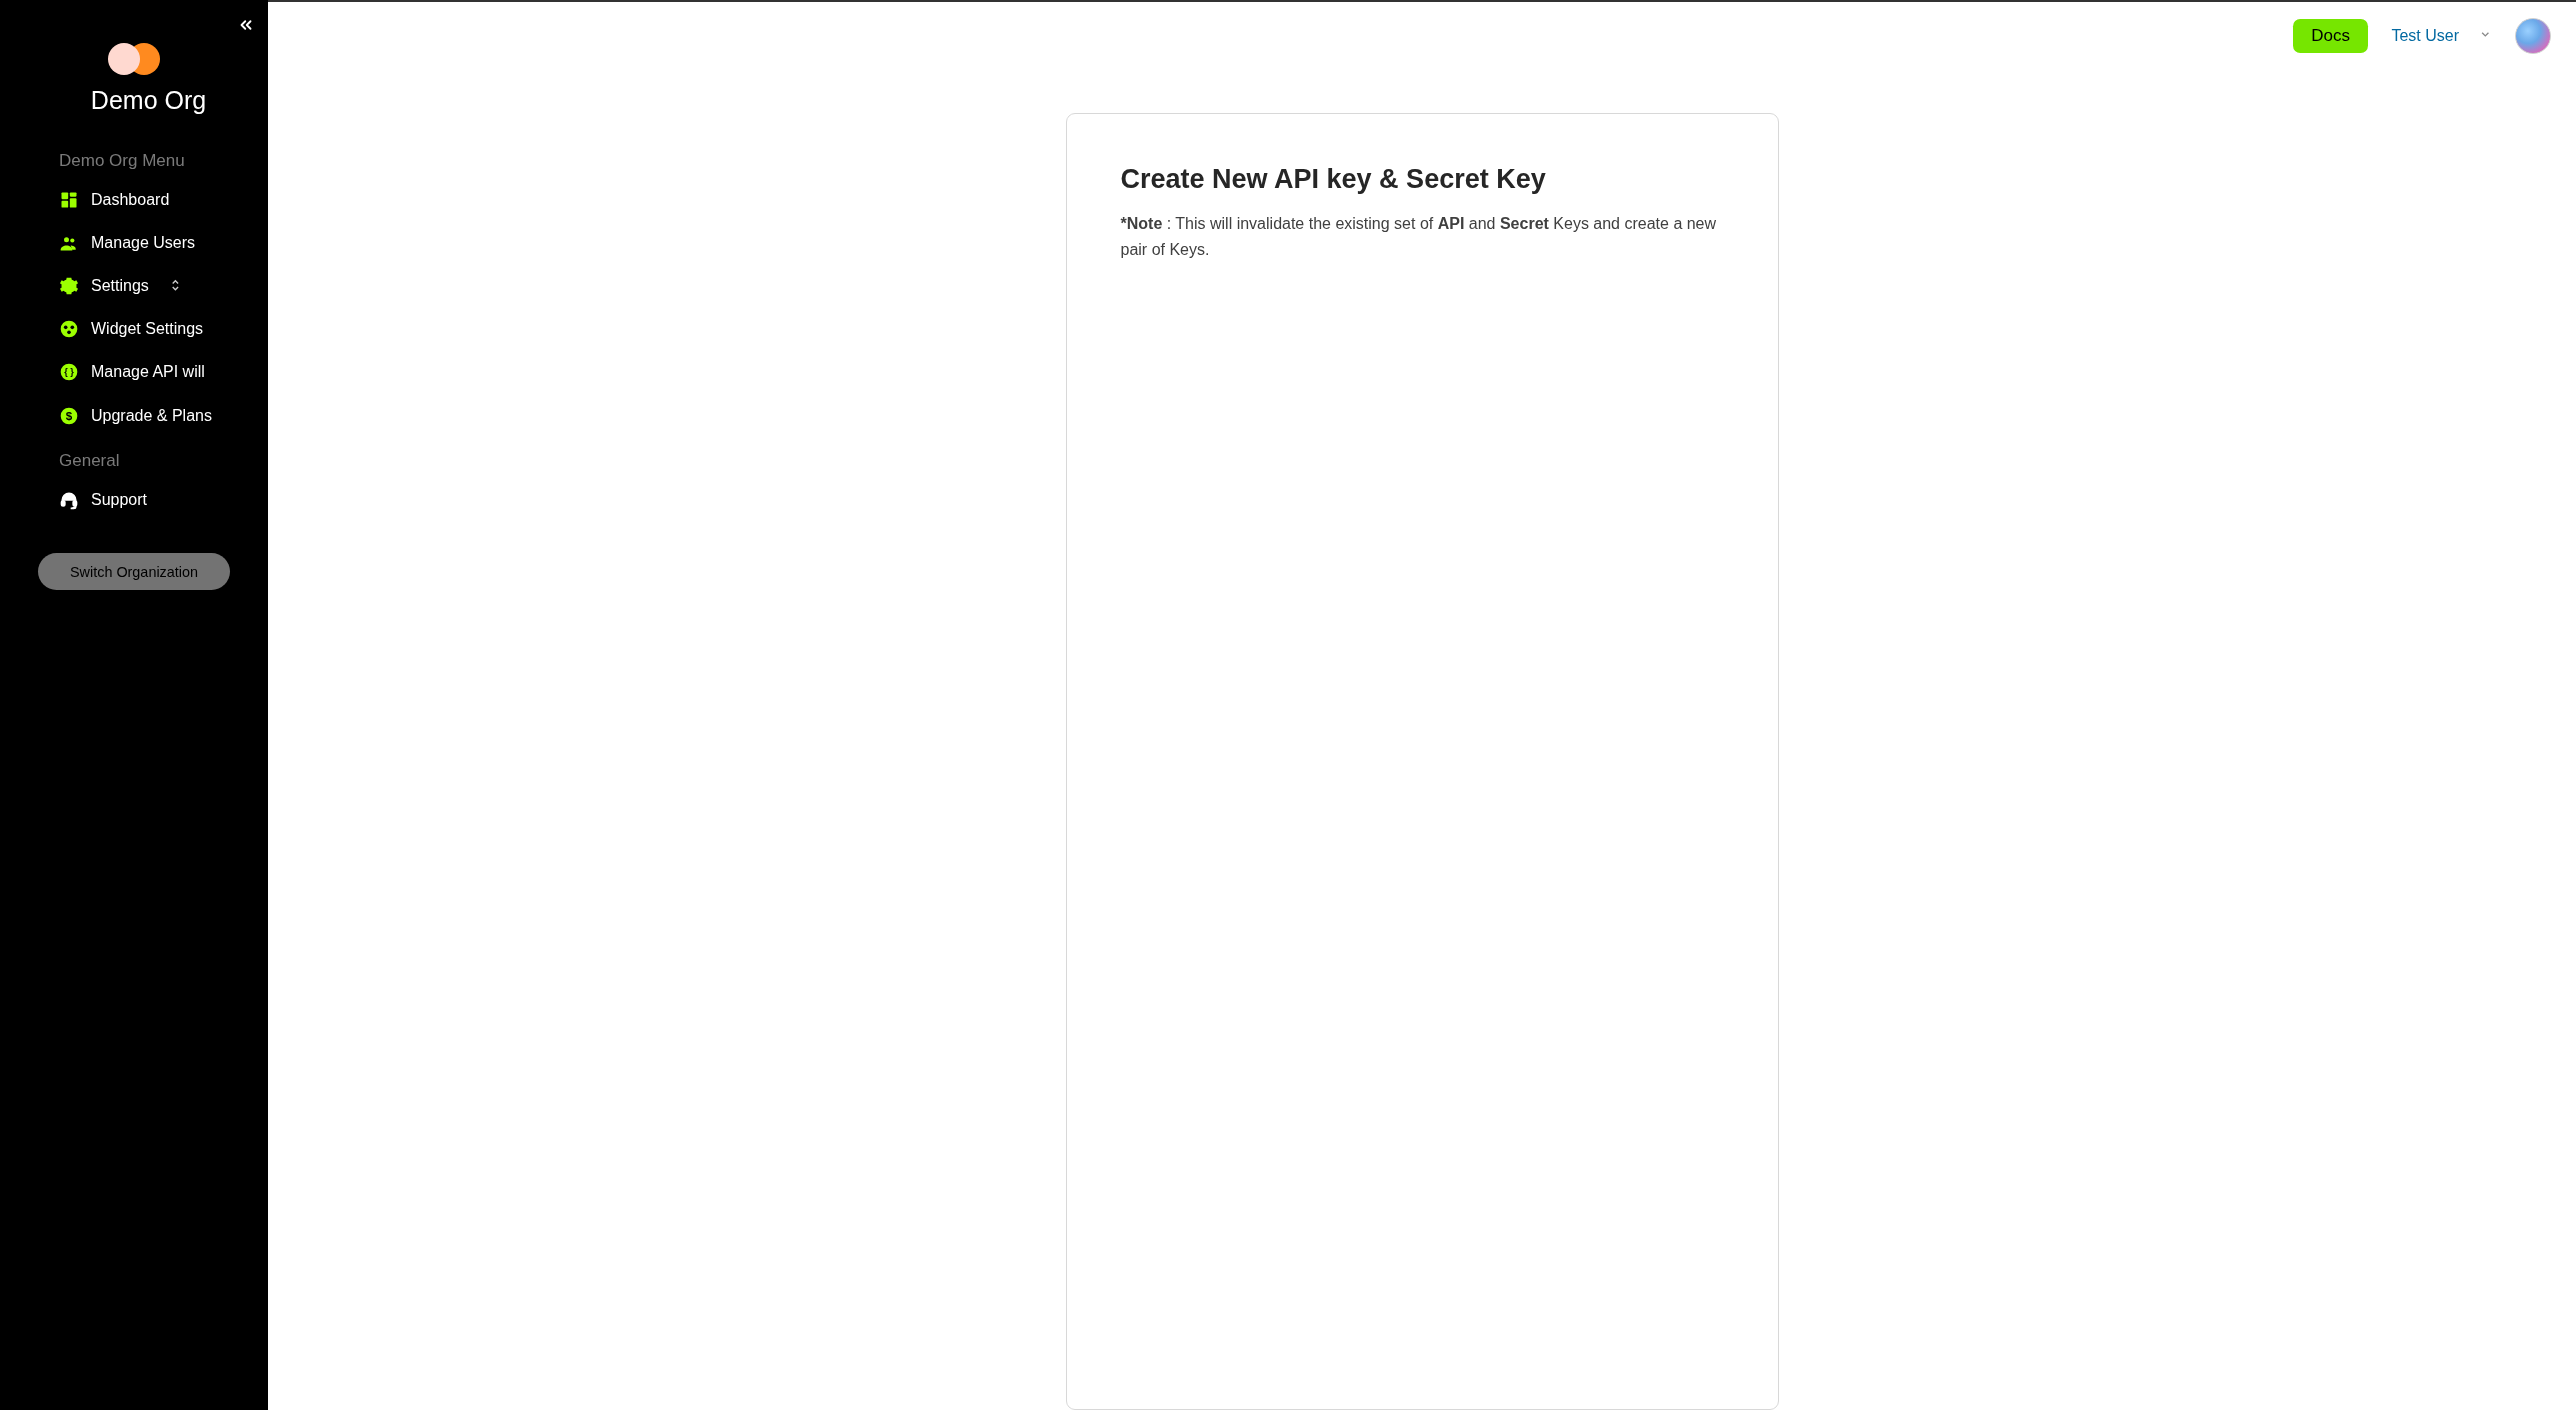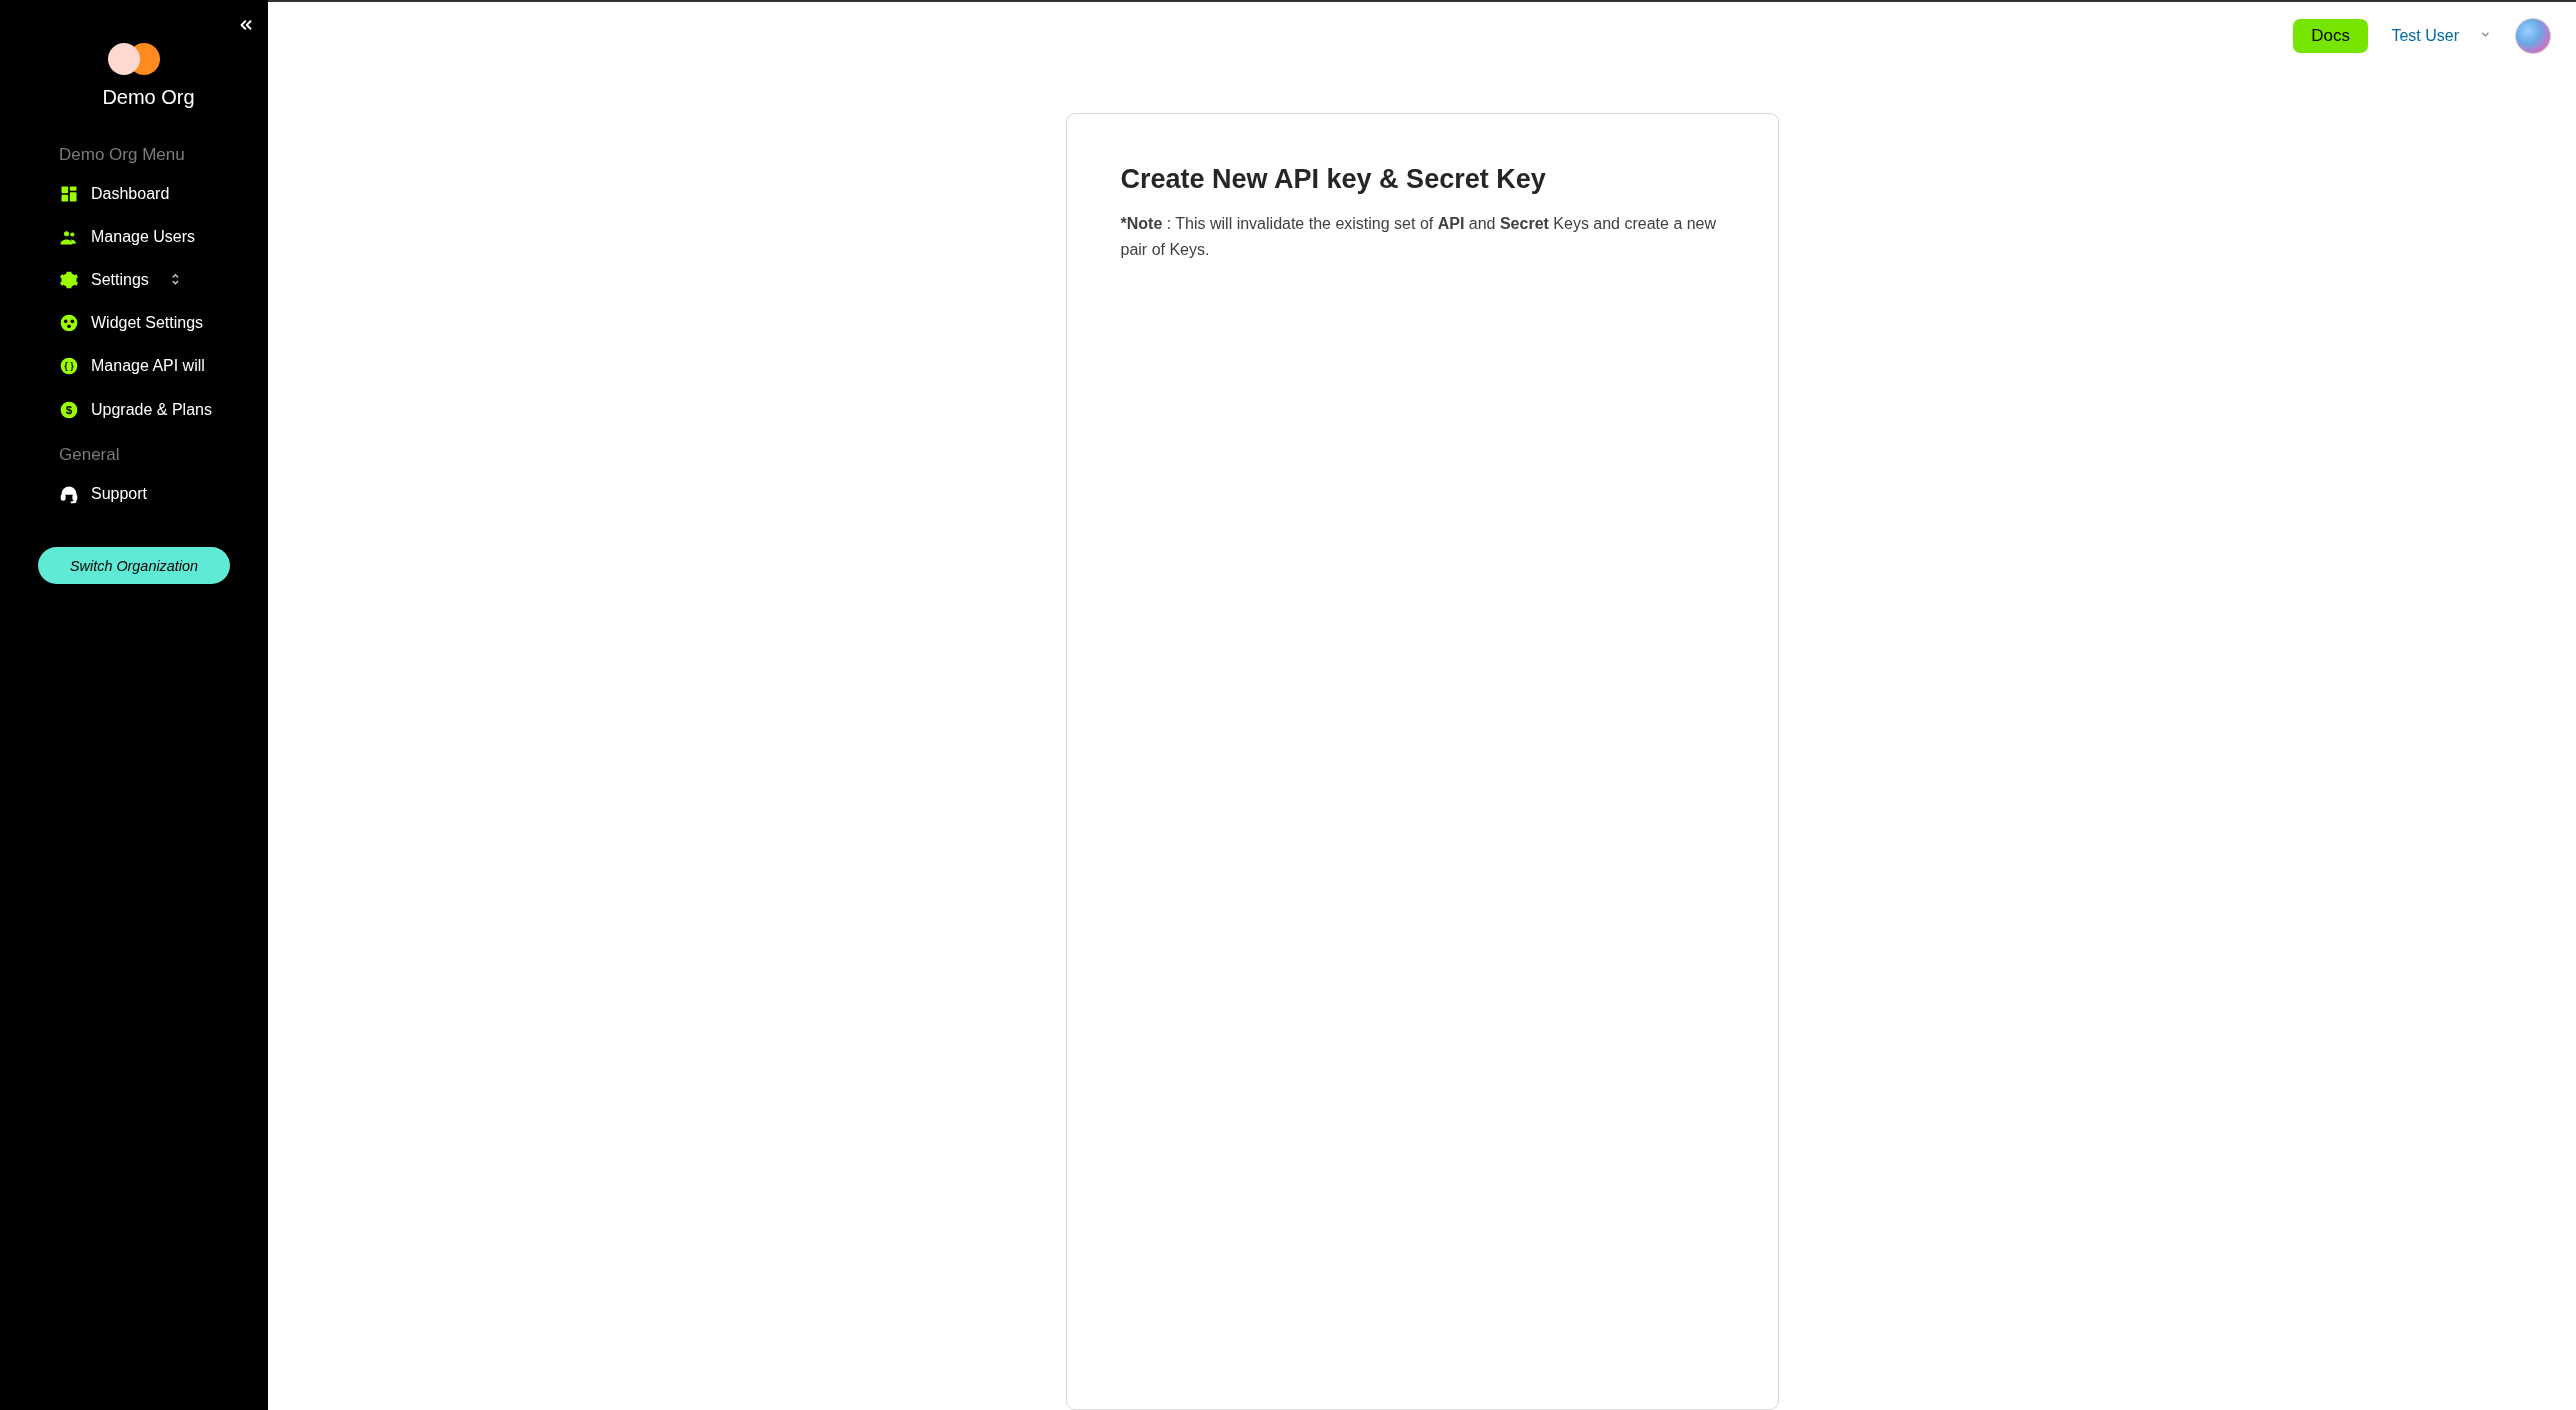--- a/index.html
+++ b/index.html
@@ -40,21 +40,21 @@
     margin-bottom: 10.8px;
   }
   .logo-circles .c1, .logo-circles .c2 {
     position: absolute;
     width: 32px; height: 32px;
     border-radius: 50%;
   }
   .logo-circles .c1 { left: 0; background: #ffd9d0; z-index: 2; }
   .logo-circles .c2 { right: 0; background: #ff8a1f; z-index: 1; }
   .org-name {
-    font-size: 20px;
+    font-size: 25px;
     font-weight: 500;
     color: #fff;
     margin-left: 29px;
   }
   .section-label {
     color: #7a7a7a;
     font-size: 17px;
     padding: 9px 0 7.2px 59px;
     margin-top: 5.4px;
   }
@@ -76,29 +76,28 @@
     display: flex; align-items: center; justify-content: center;
   }
   .nav-item .label { margin-left: 32px; }
   .nav-item .chev {
     margin-left: 9px;
     font-size: 10.8px;
     color: #ddd;
   }
   .switch-btn {
     margin: 31px 38px 0 38px;
-    background: #5eead4;
+    background: #737373;
     color: #000;
     font-size: 14.4px;
     font-weight: 500;
     border: none;
     border-radius: 23.4px;
     padding: 10.8px 0;
     cursor: pointer;
-    font-style: italic;
   }
 
   
   .main {
     flex: 1;
     background: #fff;
     display: flex;
     flex-direction: column;
     border-top: 2.7px solid #333;
   }

